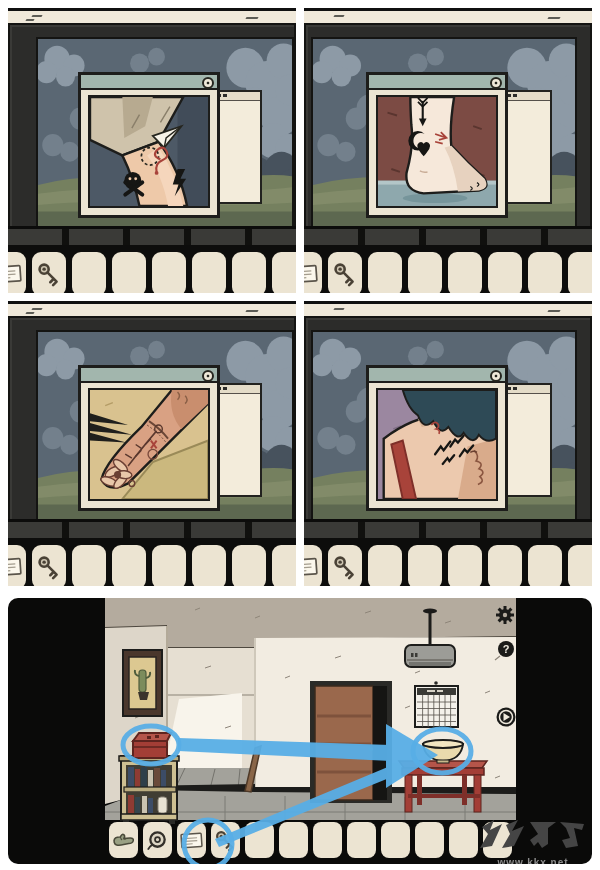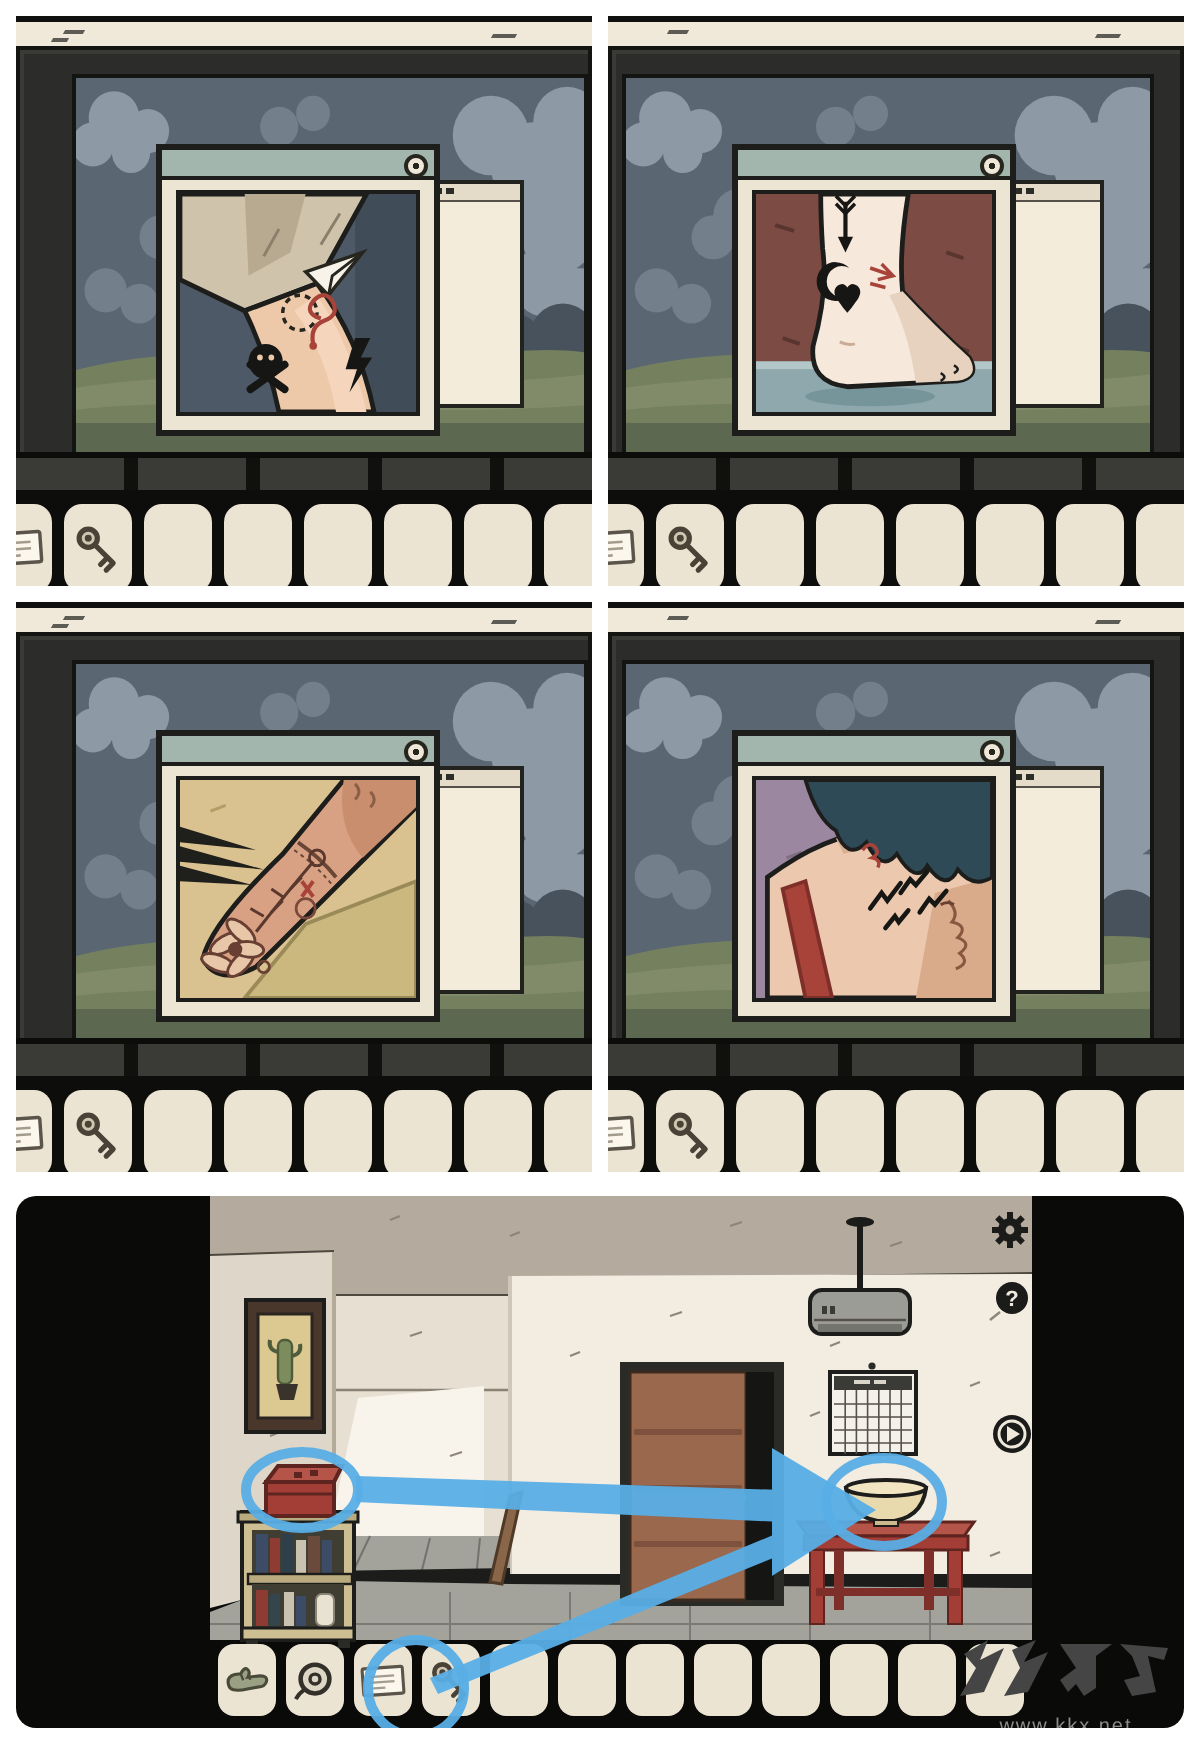--- a/index.html
+++ b/index.html
@@ -41,21 +41,21 @@
   .scene{position:absolute;left:8px;top:598px;width:584px;height:266px;background:#0a0a09;
          border-radius:10px;overflow:hidden}
   .game{position:absolute;left:97px;top:0;width:411px;height:266px}
   .room{position:absolute;inset:0;width:100%;height:100%}
   .gslots{position:absolute;left:4px;top:224px;display:flex;gap:5px;z-index:2}
   .gslot{width:29px;height:36px;border-radius:8px;background:var(--c-slot);flex:none;
          display:flex;align-items:center;justify-content:center}
   .gslot svg{width:23px;height:23px}
   .overlay{position:absolute;inset:0;width:100%;height:100%;z-index:5;pointer-events:none}
   .wm{position:absolute;left:468px;top:219px;width:114px;z-index:6;text-align:center}
-  .wm-url{color:var(--c-watermark_text);font-size:10px;font-weight:normal;letter-spacing:1px;margin-top:0}
+  .wm-url{color:var(--c-watermark_text);font-size:10px;font-weight:bold;letter-spacing:1px;margin-top:0}
 </style>
 </head>
 <body>
 
 <svg width="0" height="0" style="position:absolute" aria-hidden="true">
  <defs>
   <g id="skyart">
     <rect width="240" height="170" fill="var(--c-sky)"></rect>
     <g fill="var(--c-cloud_mid)">
       <circle cx="96" cy="22" r="9"></circle>

